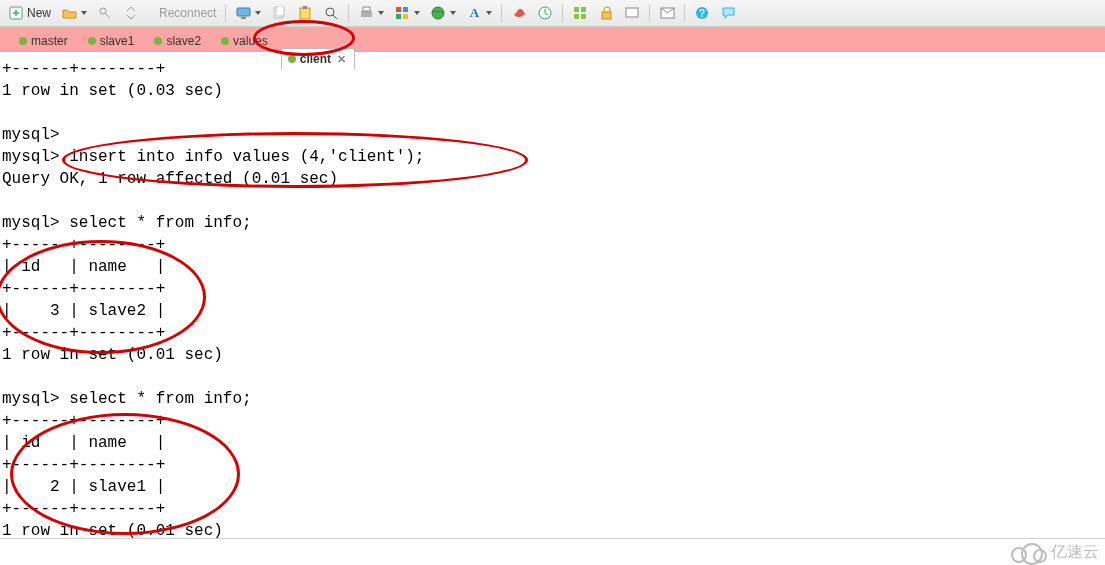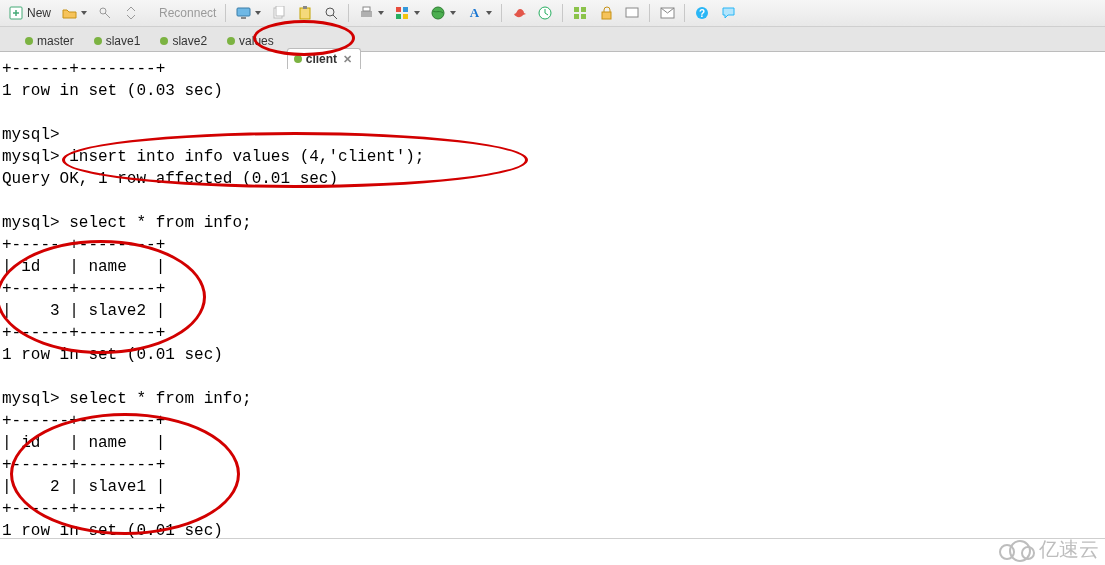--- a/index.html
+++ b/index.html
@@ -50,25 +50,25 @@
     width: 0;
     height: 0;
     border-left: 3px solid transparent;
     border-right: 3px solid transparent;
     border-top: 4px solid #555;
     margin-left: 1px;
   }
   
   .tabbar {
     height: 24px;
-    background: #e5e5e5;
+    background: #fca5a5;
     border-bottom: 1px solid #bcbcbc;
     display: flex;
     align-items: flex-end;
-    padding-left: 18px;
+    padding-left: 12px;
     gap: 4px;
   }
   .tab {
     display: inline-flex;
     align-items: center;
     gap: 4px;
     padding: 3px 8px 3px 6px;
     border: 1px solid transparent;
     border-bottom: none;
     color: #333;
@@ -111,21 +111,21 @@
   }
   
   .watermark {
     position: absolute;
     right: 6px;
     bottom: 2px;
     display: flex;
     align-items: center;
     gap: 6px;
     color: #bdbdbd;
-    font-size: 20px;
+    font-size: 16px;
     font-family: "Microsoft YaHei", sans-serif;
   }
   .wm-logo {
     width: 34px;
     height: 20px;
     position: relative;
   }
   .wm-logo span {
     position: absolute;
     border: 2px solid #bdbdbd;

